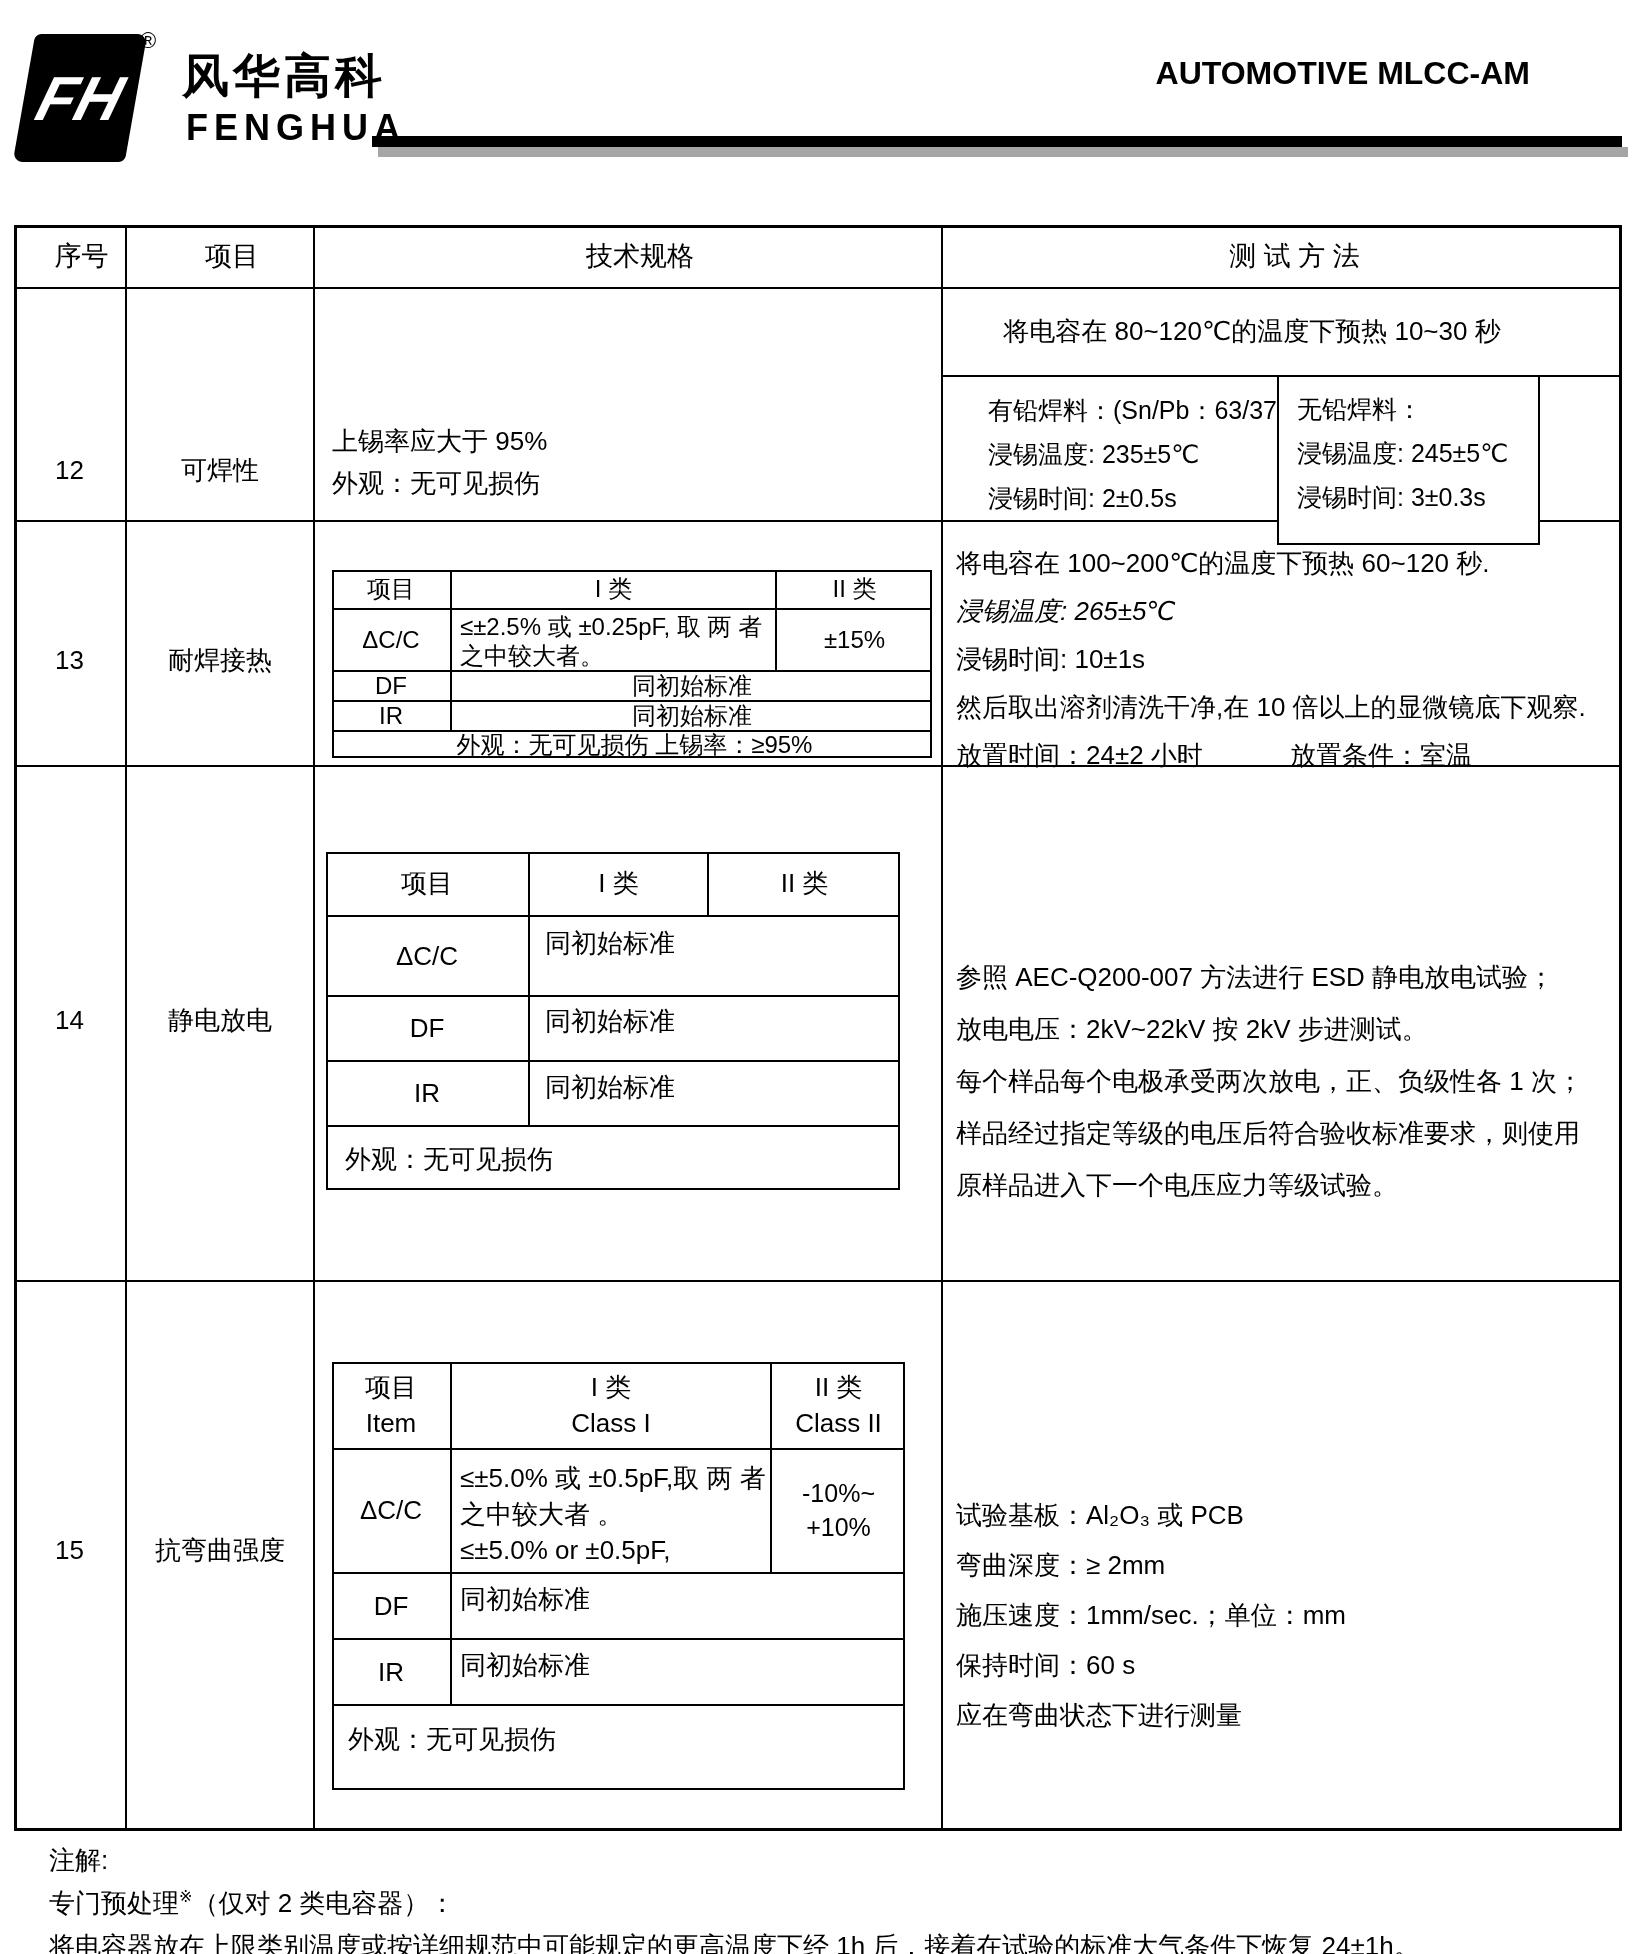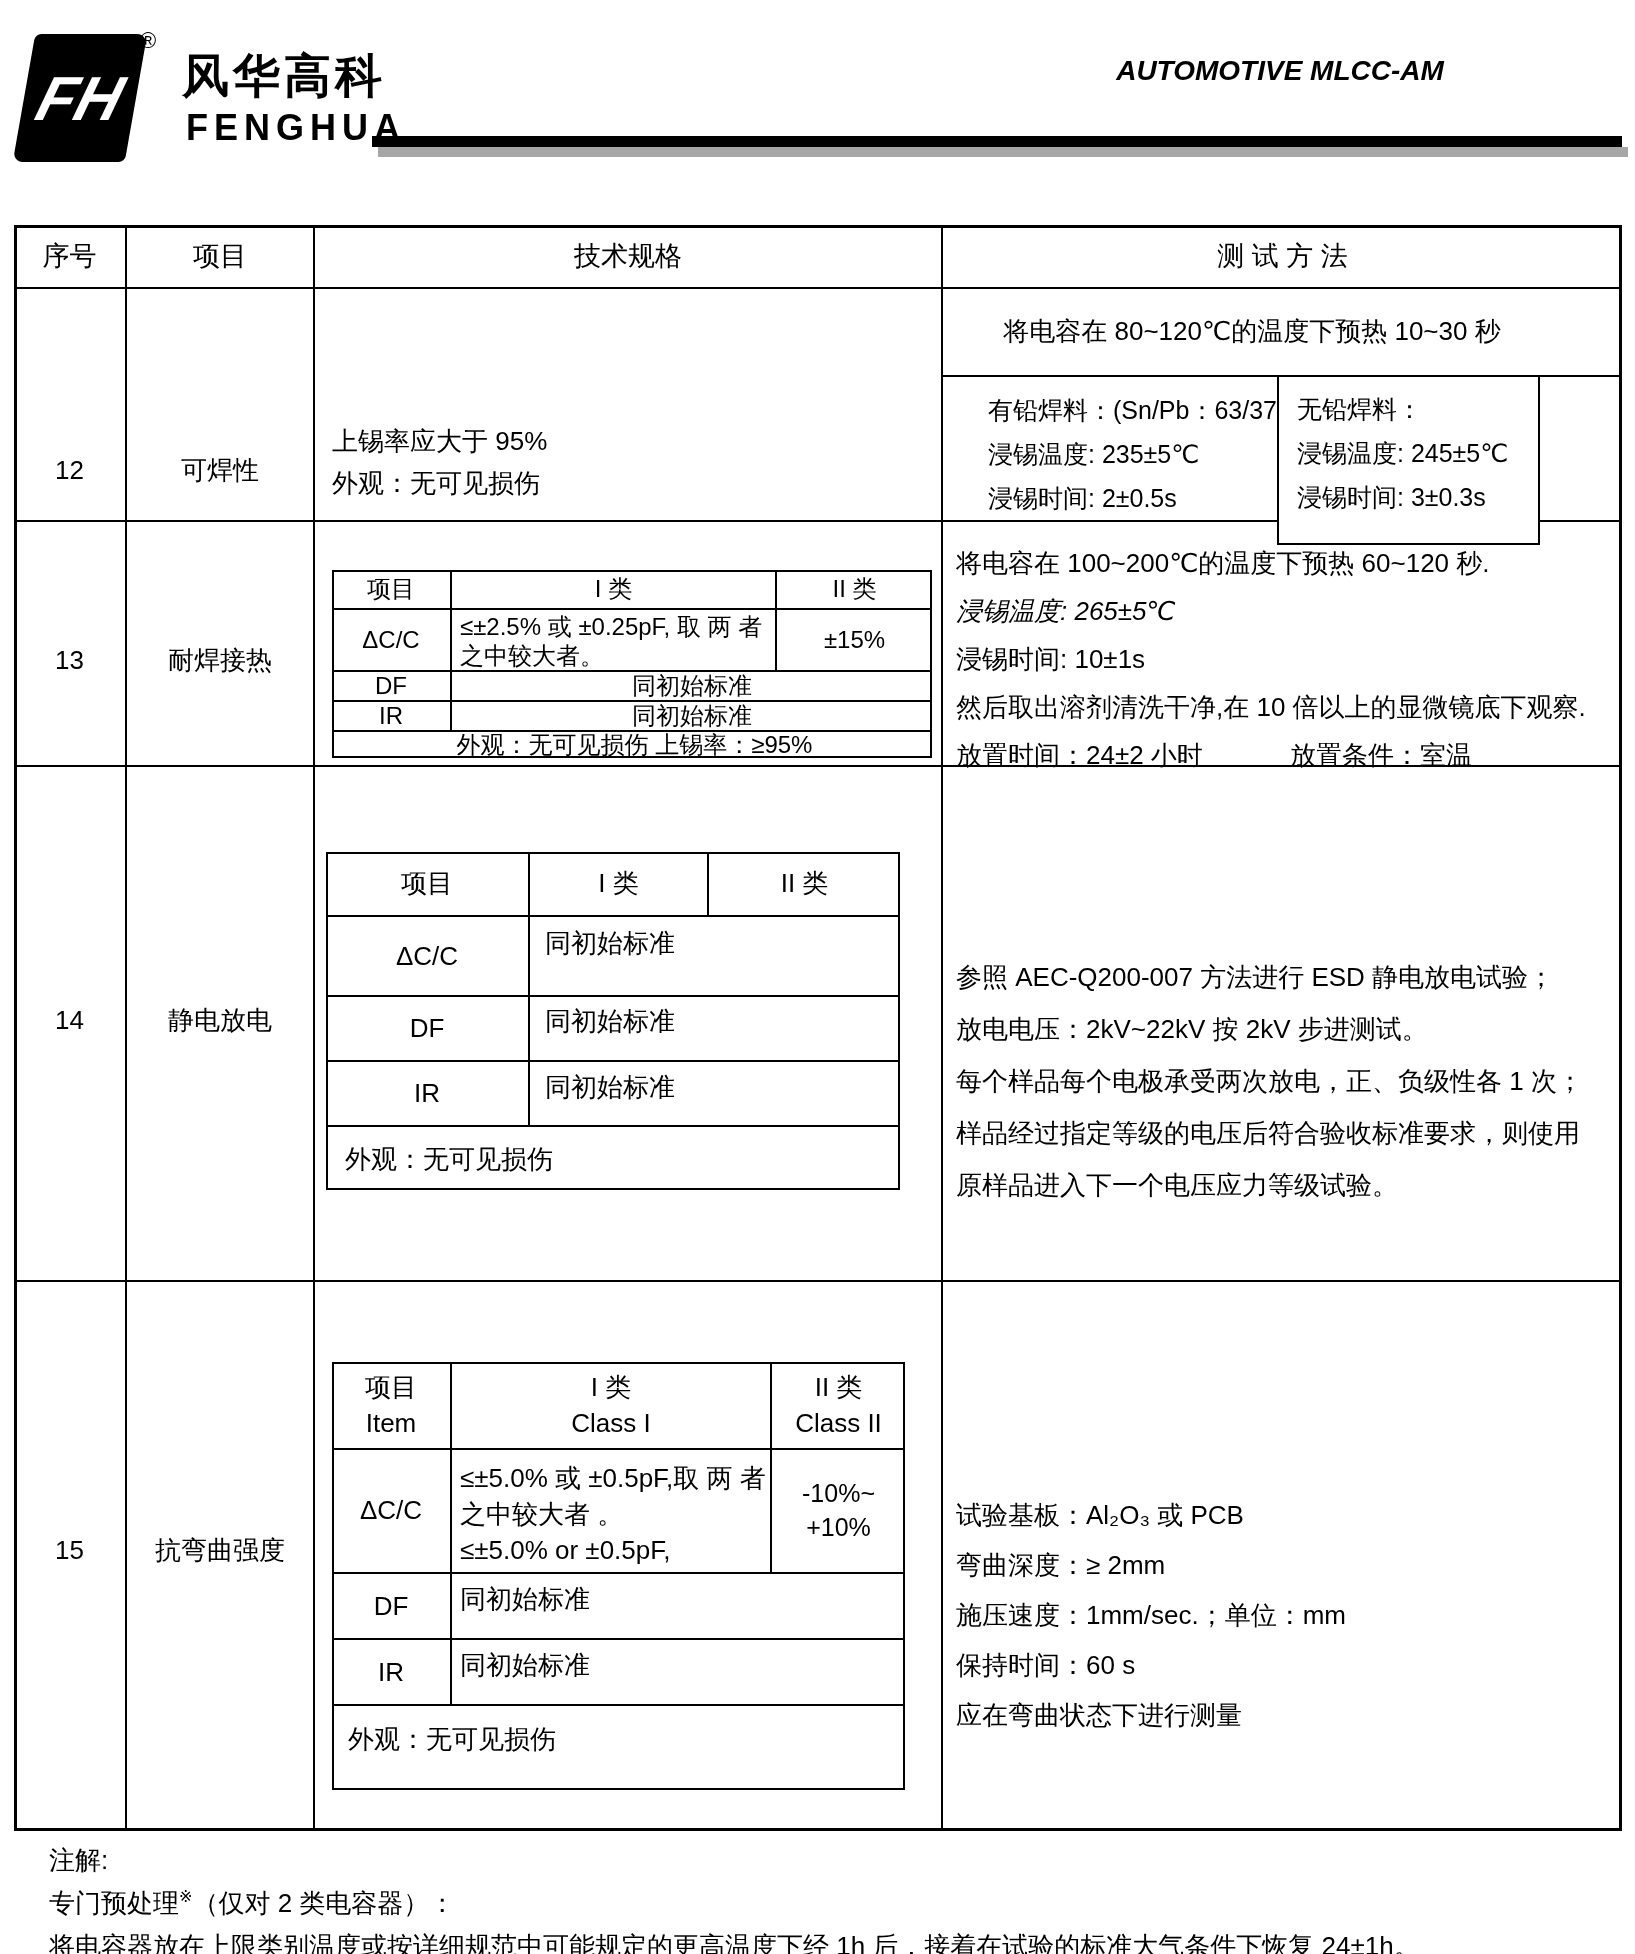--- a/index.html
+++ b/index.html
@@ -4,25 +4,25 @@
 <style>
   html,body{margin:0;padding:0;background:#fff;}
   #page{position:relative;width:1635px;height:1954px;background:#ffffff;overflow:hidden;
         font-family:"Liberation Sans","DejaVu Sans",sans-serif;color:#000;}
   .abs{position:absolute;}
   .ln{position:absolute;background:#000;}
   .txt{position:absolute;white-space:nowrap;font-size:26px;line-height:1.35;color:#000;}
   .cc{position:absolute;display:flex;align-items:center;justify-content:center;text-align:center;
       white-space:nowrap;font-size:26px;color:#000;}
   .rect{position:absolute;border:2px solid #000;box-sizing:border-box;background:transparent;}
-  .hdr{font-size:27px;}
+  .hdr{font-size:27px;margin-left:12px;}
   .small{font-size:24px;}
   .brandcn{font-weight:bold;letter-spacing:4px;font-size:47px;}
   .branden{font-weight:bold;letter-spacing:6px;font-size:36px;}
-  .doc-title{font-weight:bold;font-size:28px;text-align:center;font-style:italic;}
+  .doc-title{font-weight:bold;font-size:32px;text-align:right;}
   .logo{position:absolute;left:24px;top:34px;width:112px;height:128px;background:#000;
         transform:skewX(-10deg);border-radius:6px 10px 6px 10px;display:flex;align-items:center;justify-content:center;}
   .logo span{color:#fff;font-style:italic;font-weight:bold;font-size:62px;transform:skewX(-6deg);}
   sup.note-sup{font-size:16px;vertical-align:super;}
 </style>
 </head>
 <body>
 
 <div id="page">
 

